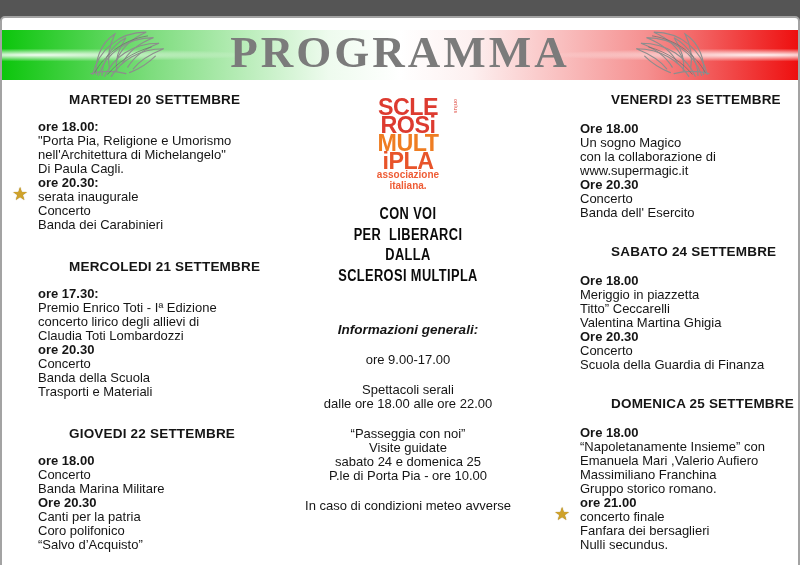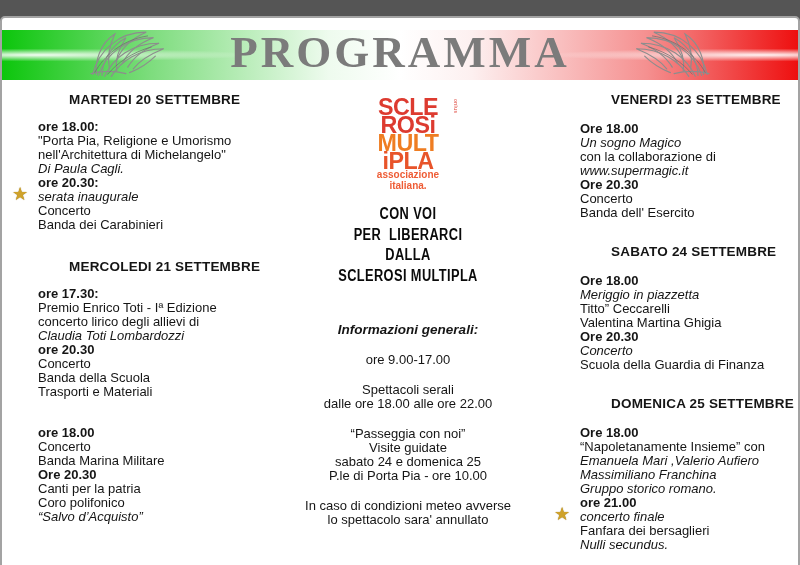--- a/index.html
+++ b/index.html
@@ -38,21 +38,21 @@
 
   
   .col { position:absolute; top:74px; }
   .col-left  { left:36px;  width:262px; }
   .col-center{ left:293px; width:226px; text-align:center; }
   .col-right { left:578px; width:216px; }
 
   .day-title { margin:0 0 13px 0; font-size:13.5px; font-weight:bold; letter-spacing:.2px;padding-left:31px; }
   .line { position:relative; font-size:13px; line-height:14px; white-space:nowrap; }
   .b { font-weight:bold; }
-  .i { font-style:italic; }
+  .i { }
   .col-left  .day { margin-bottom:27px; }
   .col-right .day { margin-bottom:24px; }
   .col-right .day-title { margin-bottom:15px; }
 
   .star-marker {
     position:absolute; left:-26px; top:-3px;
     font-size:18px; color:#cfa22b; text-shadow:0 0 1px #8a6a14;
   }
 
   
@@ -147,20 +147,21 @@
       <div class="line">Premio Enrico Toti - Iª Edizione</div>
       <div class="line">concerto lirico degli allievi di</div>
       <div class="line i">Claudia Toti Lombardozzi</div>
       <div class="line b">ore 20.30</div>
       <div class="line">Concerto</div>
       <div class="line">Banda della Scuola</div>
       <div class="line">Trasporti e Materiali</div>
     </section>
 
     <section class="day">
+      <h2 class="day-title">GIOVEDI 22 SETTEMBRE</h2>
       <div class="line b">ore 18.00</div>
       <div class="line">Concerto</div>
       <div class="line">Banda Marina Militare</div>
       <div class="line b">Ore 20.30</div>
       <div class="line">Canti per la patria</div>
       <div class="line">Coro polifonico</div>
       <div class="line i">“Salvo d’Acquisto”</div>
     </section>
 
   </div>
@@ -197,21 +198,20 @@
 
     <div class="info-para">
       <div class="line">“Passeggia con noi”</div>
       <div class="line">Visite guidate</div>
       <div class="line">sabato 24 e domenica 25</div>
       <div class="line">P.le di Porta Pia - ore 10.00</div>
     </div>
 
     <div class="info-para">
       <div class="line">In caso di condizioni meteo avverse</div>
-      <div class="line">lo spettacolo sara' annullato</div>
     </div>
 
   </div>
 
   <div class="col col-right">
 
     <section class="day">
       <h2 class="day-title">VENERDI 23 SETTEMBRE</h2>
       <div class="line b">Ore 18.00</div>
       <div class="line i">Un sogno Magico</div>

